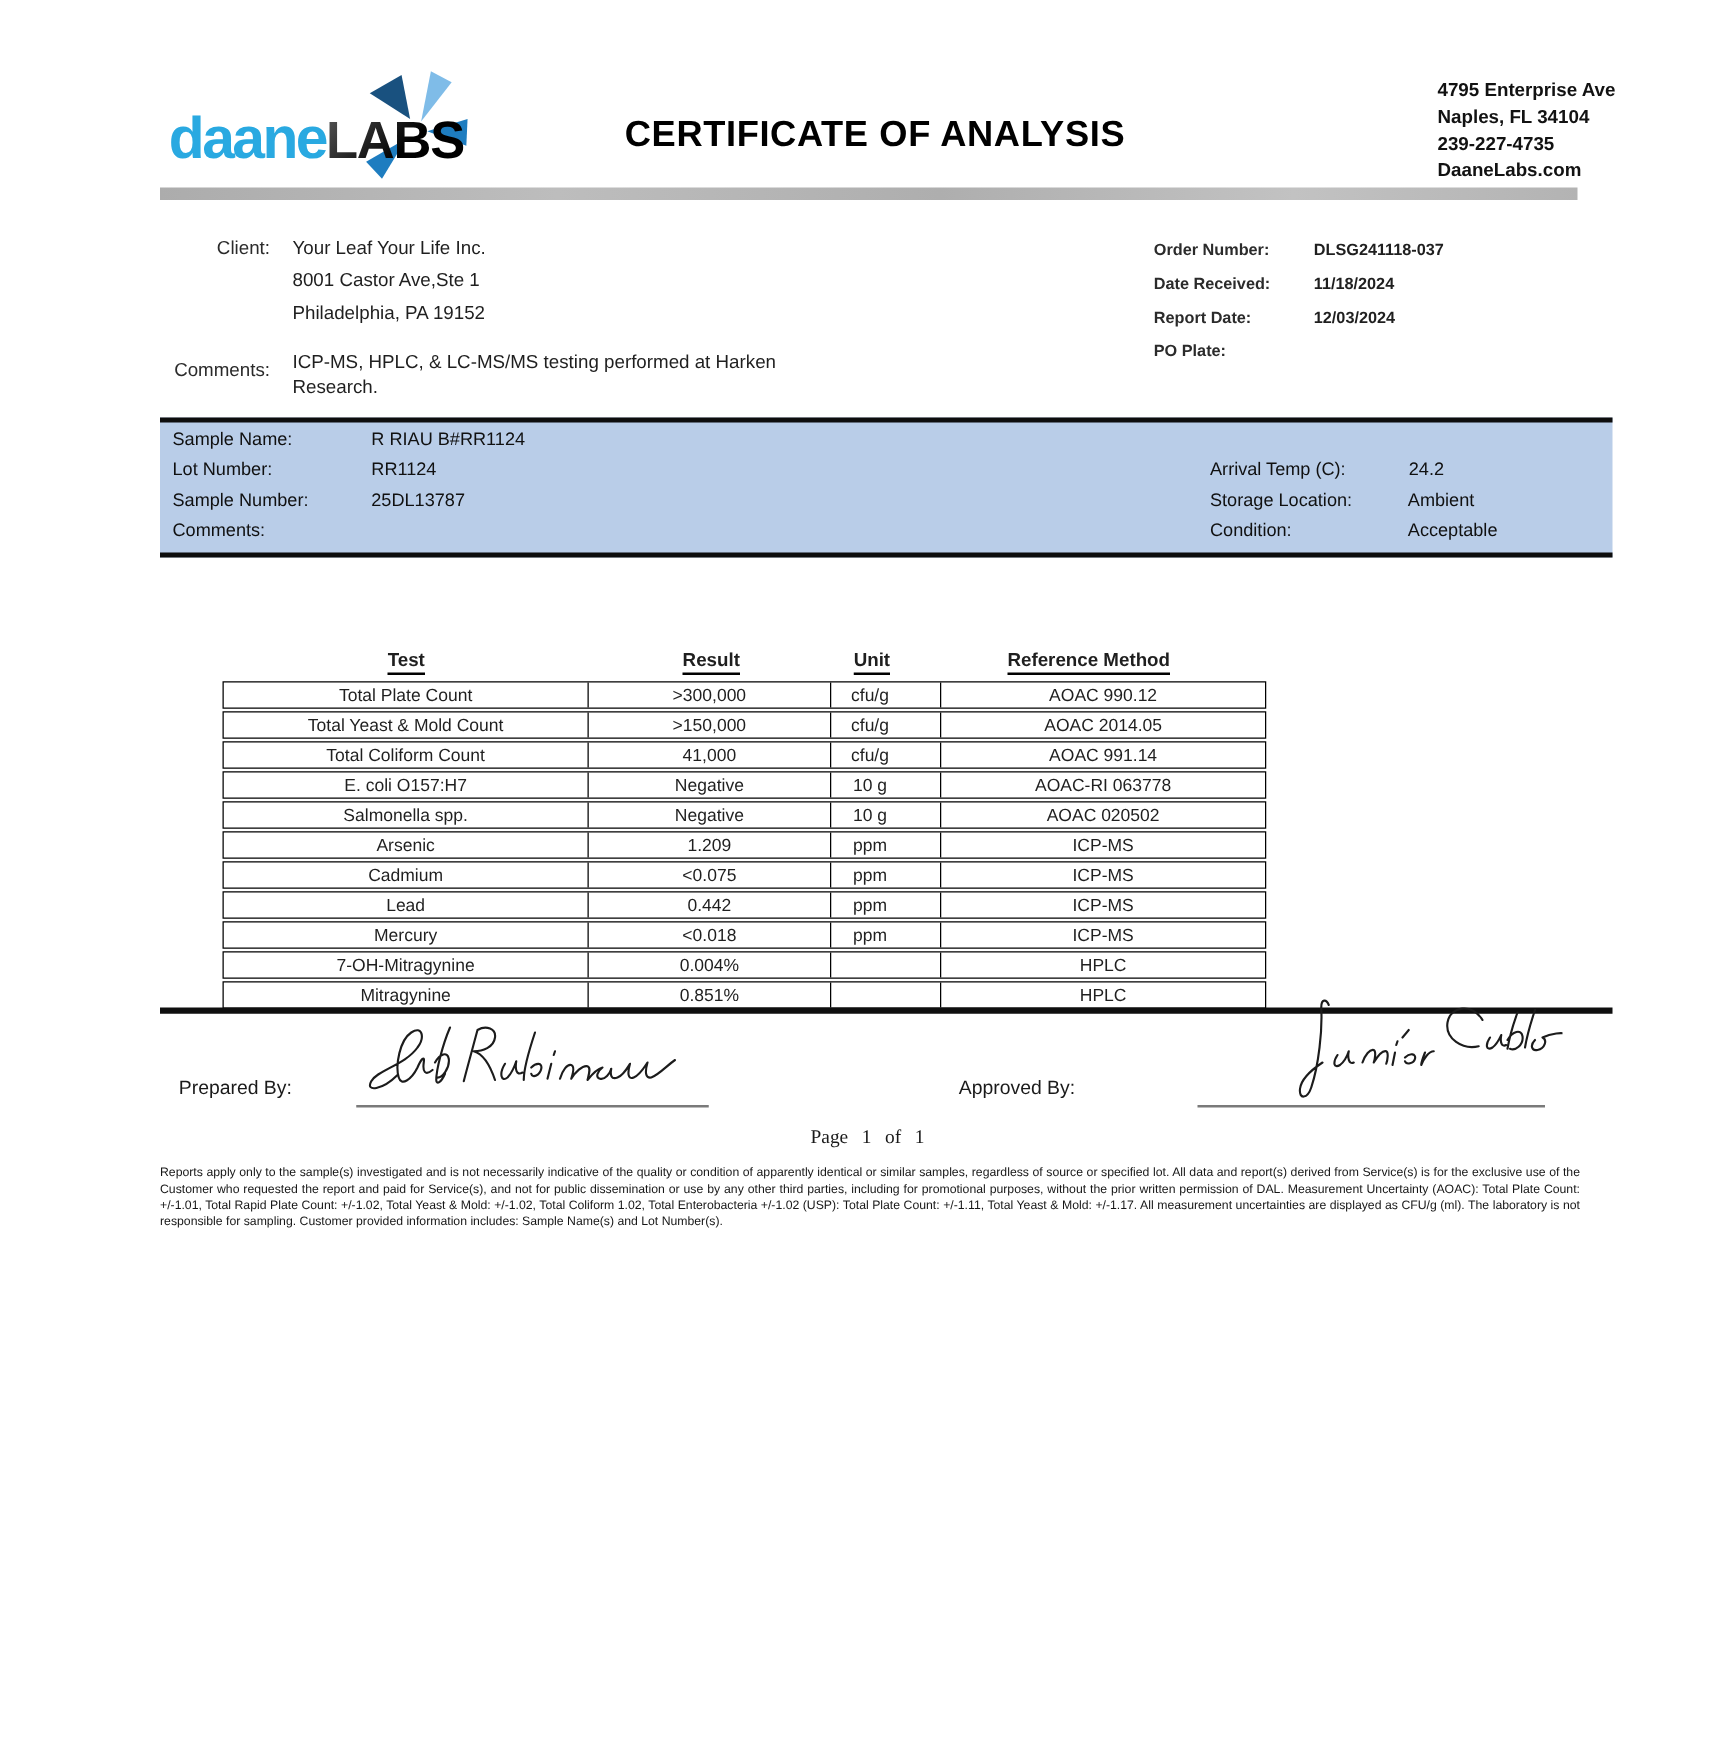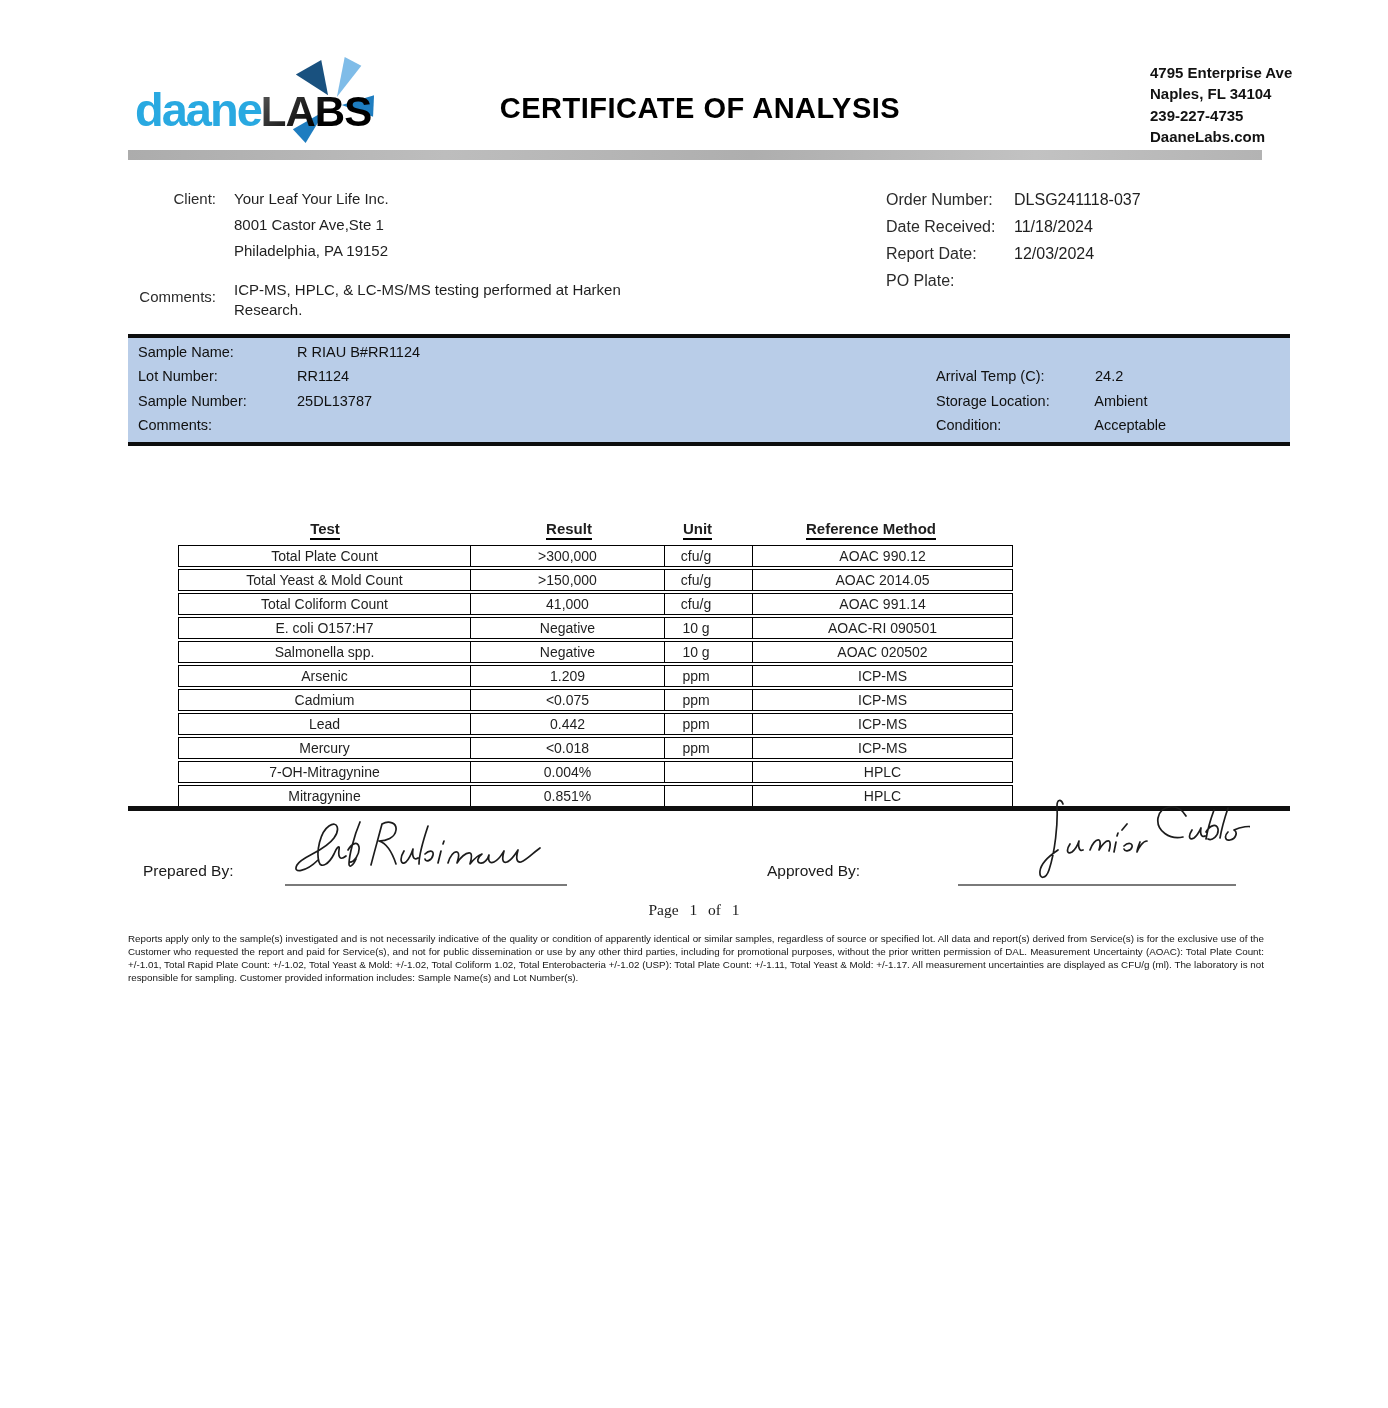--- a/index.html
+++ b/index.html
@@ -25,32 +25,32 @@
     line-height:1.42;color:#121212;}
   .gray-bar{position:absolute;left:128px;top:150px;width:1134px;height:10px;
     background:linear-gradient(90deg,#acacac,#bdbdbd 28%,#aeaeae 55%,#c2c2c2 80%,#b3b3b3);}
   
   .client-block{position:absolute;left:128px;top:186px;font-size:15px;}
   .client-row{display:grid;grid-template-columns:88px 430px;column-gap:18px;line-height:26px;}
   .client-row .lbl{text-align:right;color:#2b2b2b;}
   .comments-row{margin-top:16px;}
   .comments-row .lbl{padding-top:4px;}
   .comments-row .val{line-height:20px;}
-  .order-block{position:absolute;left:886px;top:186px;font-size:16px;}
+  .order-block{position:absolute;left:923px;top:186px;font-size:13px;font-weight:bold;}
   .order-row{display:grid;grid-template-columns:128px 220px;line-height:27px;}
   .order-row .lbl{color:#2b2b2b;}
   
   .sample-box{position:absolute;left:128px;top:334px;width:1162px;height:104px;
     background:#B9CDE8;border-top:4px solid #0d0d0d;border-bottom:4px solid #0d0d0d;
     font-size:14.5px;}
   .sample-box .srow{position:absolute;white-space:nowrap;}
   .sample-box .slbl{font-weight:normal;color:#101010;display:inline-block;}
   .sample-box .sval{color:#101010;}
   .sl{left:10px;} .sl .slbl{width:155px;}
-  .sr{left:808px;} .sr .slbl{width:155px;}
+  .sr{left:840px;} .sr .slbl{width:155px;}
   .r1{top:6px;} .r2{top:30px;} .r3{top:55px;} .r4{top:79px;}
   
   .results{position:absolute;left:178px;top:505px;width:835px;}
   .t-head{display:flex;font-weight:bold;font-size:15px;margin-bottom:8px;}
   .t-head .hc{text-align:center;margin-top:15px;}
   .t-head .hc span{border-bottom:2px solid #000;padding-bottom:1px;}
   .hc.c0{width:294px;} .hc.c1{width:194px;} .hc.c2{width:63px;} .hc.c3{width:284px;}
   .t-row{display:flex;border:1.6px solid #000;margin-bottom:2px;box-sizing:border-box;}
   .t-cell{height:20px;line-height:20px;text-align:center;font-size:14px;
     box-sizing:border-box;overflow:hidden;}
@@ -194,21 +194,21 @@
         <div class="t-row">
           <div class="t-cell c0">Total Coliform Count</div>
           <div class="t-cell c1">41,000</div>
           <div class="t-cell c2">cfu/g</div>
           <div class="t-cell c3">AOAC 991.14</div>
         </div>
         <div class="t-row">
           <div class="t-cell c0">E. coli O157:H7</div>
           <div class="t-cell c1">Negative</div>
           <div class="t-cell c2">10 g</div>
-          <div class="t-cell c3">AOAC-RI 090501</div>
+          <div class="t-cell c3">AOAC-RI 063778</div>
         </div>
         <div class="t-row">
           <div class="t-cell c0">Salmonella spp.</div>
           <div class="t-cell c1">Negative</div>
           <div class="t-cell c2">10 g</div>
           <div class="t-cell c3">AOAC 020502</div>
         </div>
         <div class="t-row">
           <div class="t-cell c0">Arsenic</div>
           <div class="t-cell c1">1.209</div>

